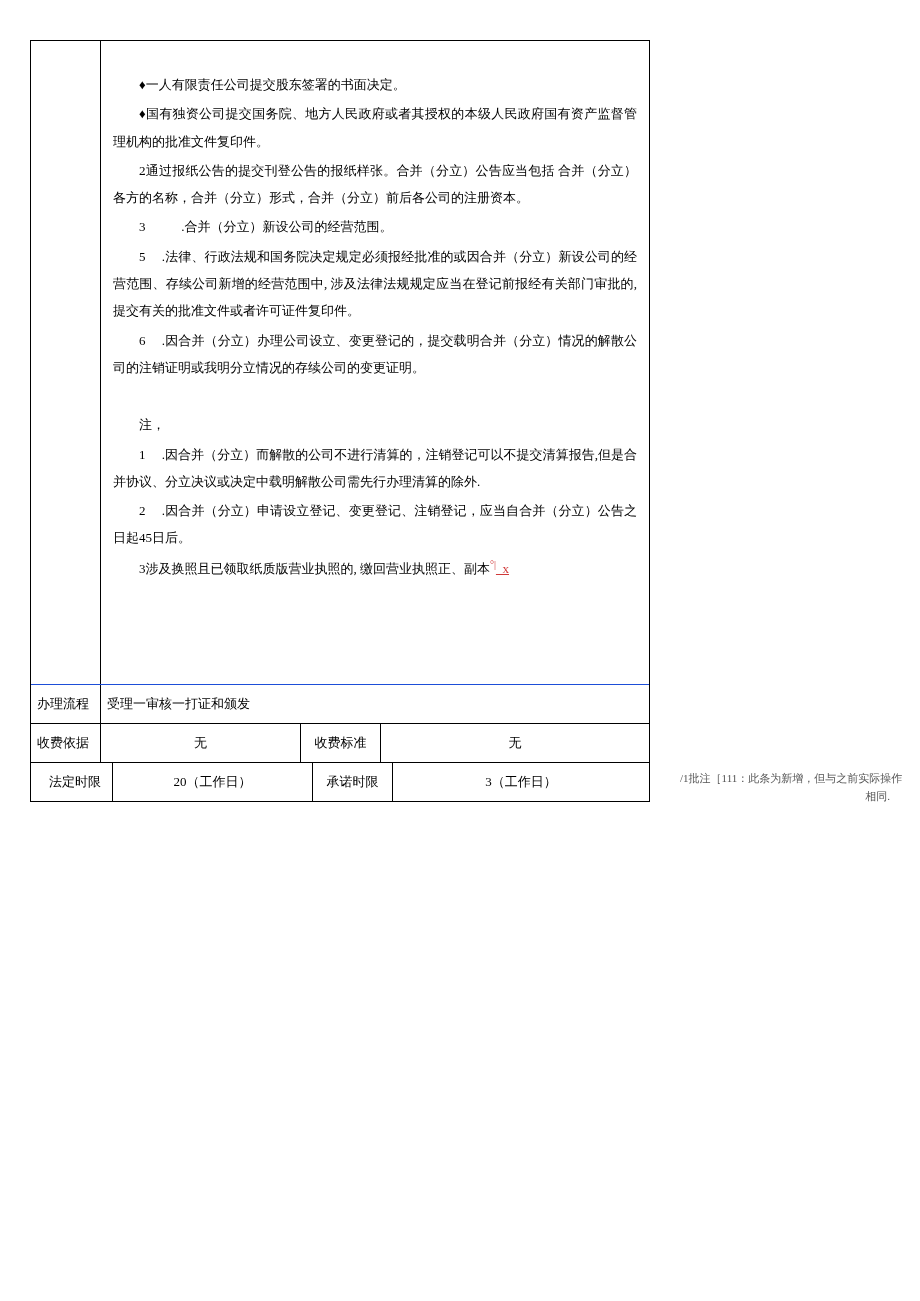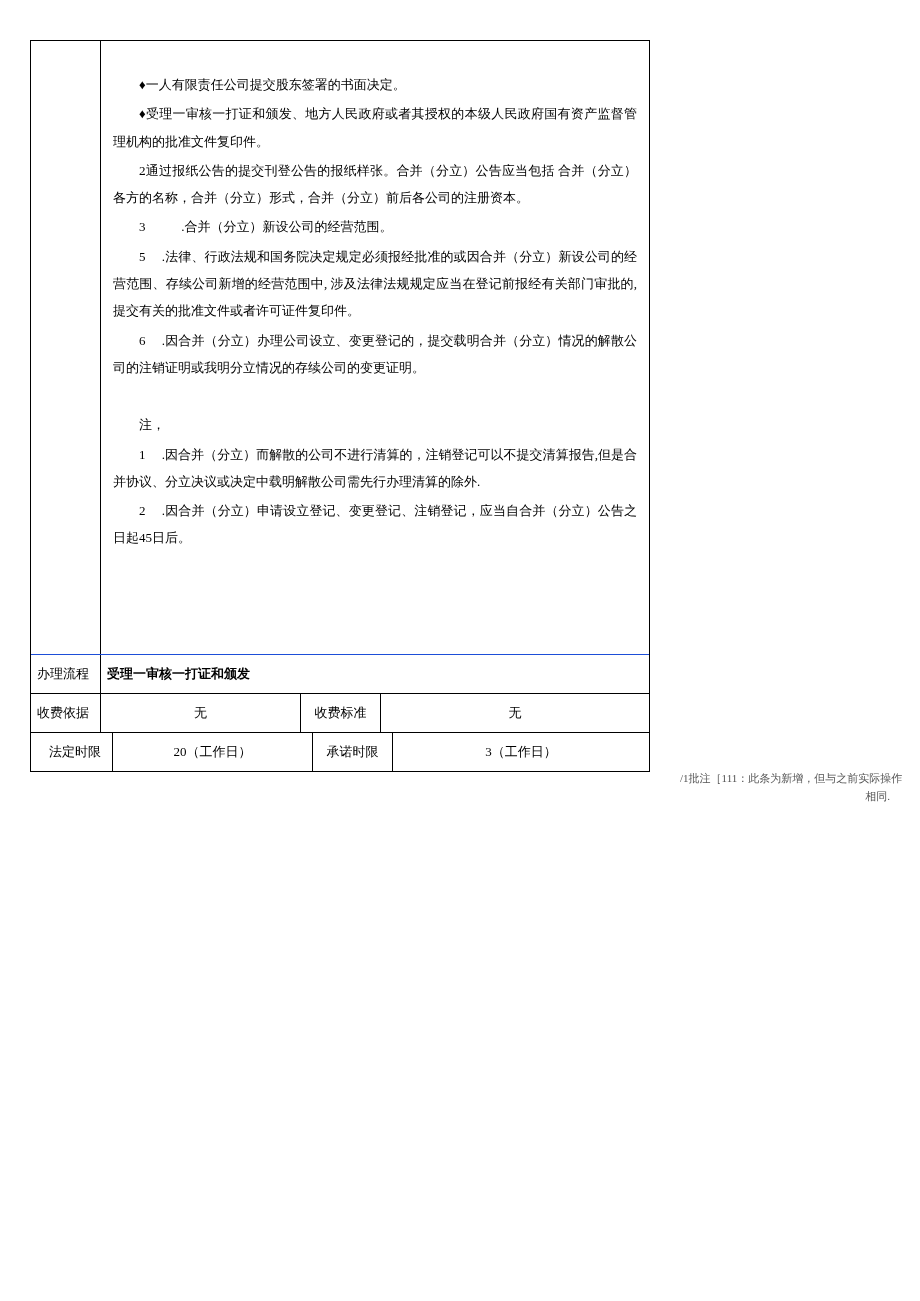--- a/index.html
+++ b/index.html
@@ -57,21 +57,21 @@
       border-right: 1px solid #000;
       padding: 10px 6px;
       font-size: 13px;
       display: flex;
       align-items: center;
       justify-content: center;
       min-height: 38px;
     }
     .cell:last-child { border-right: none; }
     .c-label { width: 70px; justify-content: flex-start; padding-left: 6px; }
-    .c-wide { flex: 1; font-weight: bold; }
+    .c-wide { flex: 1; }
     .c-mid { width: 200px; }
     .c-small { width: 80px; }
     .c-val { flex: 1; }
     .annotation {
       font-size: 11px;
       color: #555;
       width: 250px;
       position: absolute;
       left: 680px;
       top: 770px;
@@ -86,21 +86,21 @@
 <body>
 
 <div class="main-container">
   <div class="table-wrap">
 
     <div class="top-row">
       <div class="left-cell"></div>
       <div class="content-cell">
 
         <div class="para indent2 justify">♦一人有限责任公司提交股东签署的书面决定。</div>
-        <div class="para indent2 justify">♦受理一审核一打证和颁发、地方人民政府或者其授权的本级人民政府国有资产监督管理机构的批准文件复印件。</div>
+        <div class="para indent2 justify">♦国有独资公司提交国务院、地方人民政府或者其授权的本级人民政府国有资产监督管理机构的批准文件复印件。</div>
 
         <div class="para justify">
           <span style="display:inline-block;width:2em;text-align:left;padding-left:2em;">2</span>
           <span>.通过报纸公告的提交刊登公告的报纸样张。合并（分立）公告应当包括 合并（分立）各方的名称，合并（分立）形式，合并（分立）前后各公司的注册资本。</span>
         </div>
 
         <div class="para" style="padding-left:2em;">
           <span style="display:inline-block;width:3em;">3</span>
           <span>.合并（分立）新设公司的经营范围。</span>
         </div>
@@ -122,20 +122,23 @@
           <div class="para justify">
             <span style="display:inline-block;padding-left:2em;width:3.5em;">1</span>
             <span>.因合并（分立）而解散的公司不进行清算的，注销登记可以不提交清算报告,但是合并协议、分立决议或决定中载明解散公司需先行办理清算的除外.</span>
           </div>
 
           <div class="para justify">
             <span style="display:inline-block;padding-left:2em;width:3.5em;">2</span>
             <span>.因合并（分立）申请设立登记、变更登记、注销登记，应当自合并（分立）公告之日起45日后。</span>
           </div>
 
+          <div class="para justify" style="padding-left:2em;">
+            <span>3涉及换照且已领取纸质版营业执照的, 缴回营业执照正、副本</span><span class="sup-mark">°|</span><span class="underline-mark">_x</span>
+          </div>
         </div>
 
       </div>
     </div>
 
     <div class="row2">
       <div class="cell c-label">办理流程</div>
       <div class="cell c-wide" style="justify-content:flex-start;">受理一审核一打证和颁发</div>
     </div>
 

